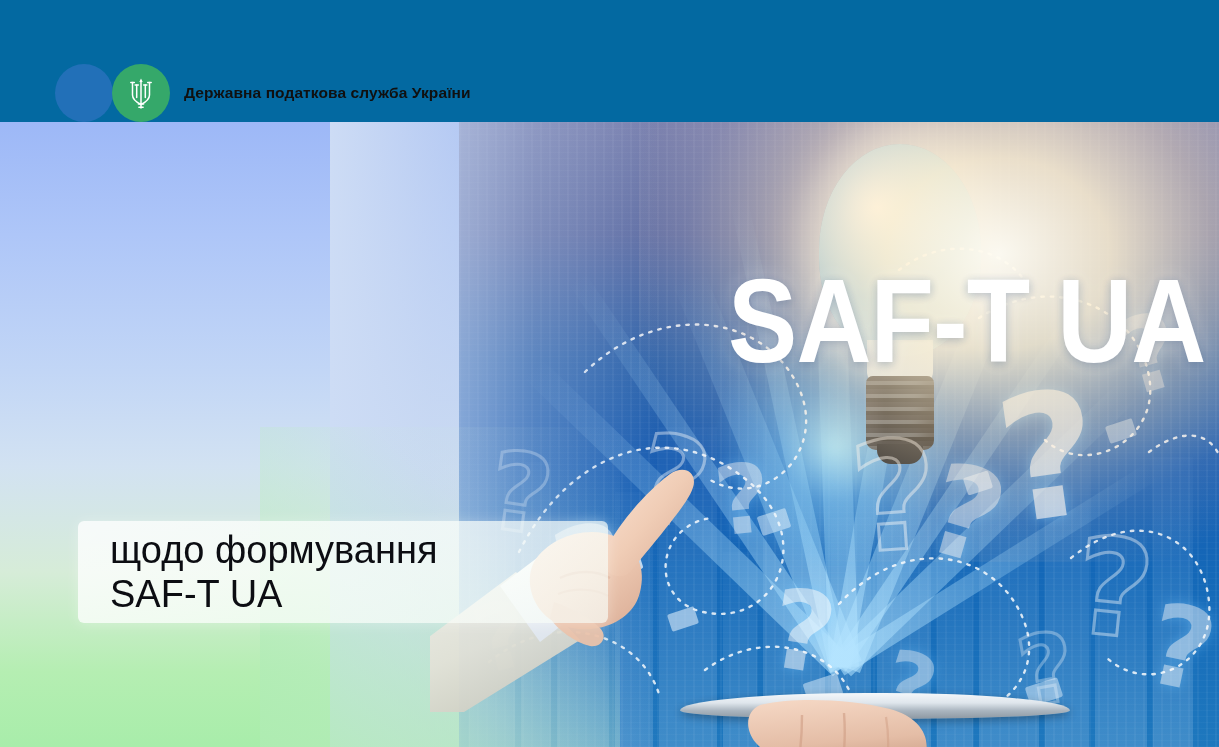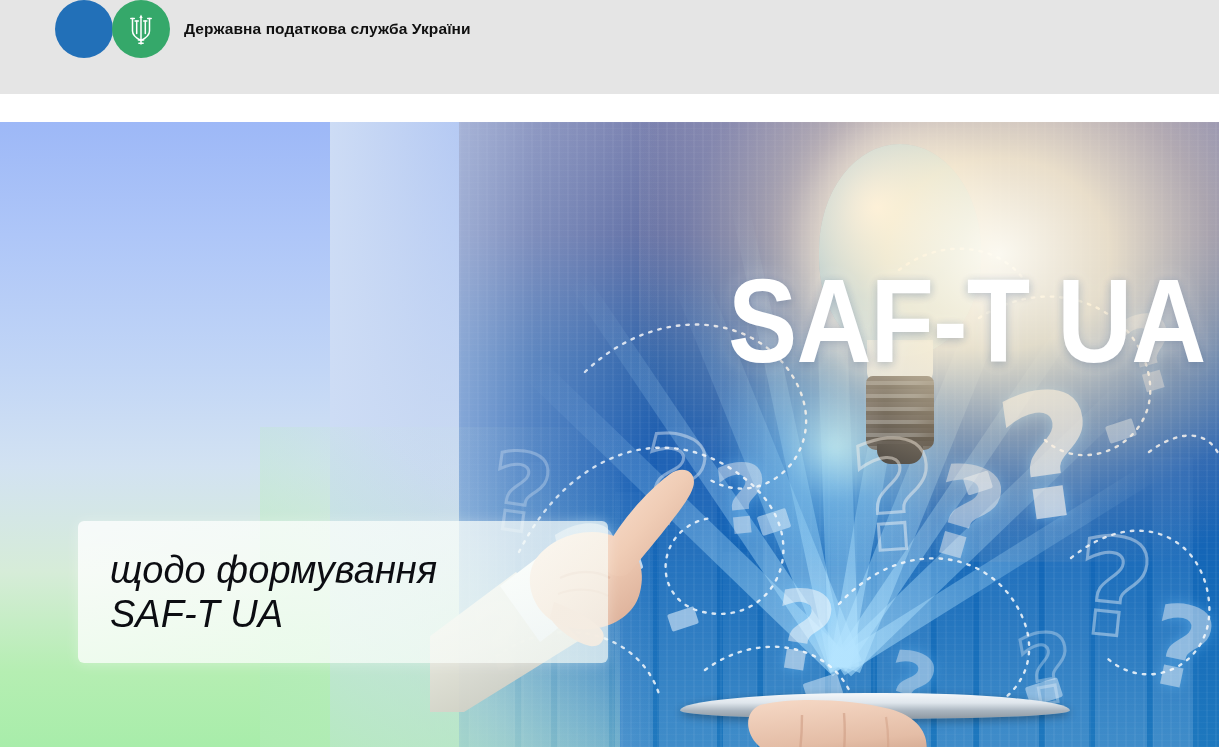--- a/index.html
+++ b/index.html
@@ -9,23 +9,23 @@
     font-family:"Liberation Sans","DejaVu Sans",sans-serif;
     background:#fff; overflow:hidden;
   }
   #poster{
     position:relative; width:1219px; height:747px; overflow:hidden;
     background:#fff;
   }
 
   
   .header{
-    position:absolute; left:0; top:0; width:1219px; height:94px;
-    background:#e5e5e5; z-index:60;
-    display:flex; align-items:flex-start;
+    position:absolute; left:0; top:0; width:1219px; height:122px;
+    background:#0369a1; z-index:60;
+    display:flex; align-items:flex-end;
   }
   .logo-wrap{
     display:flex; align-items:center; margin-left:55px;
   }
   .logo-circles{ position:relative; width:115px; height:58px; }
   .circ{
     position:absolute; top:0; width:58px; height:58px; border-radius:50%;
   }
   .circ-blue{ left:0; background:#2270b8; }
   .circ-green{ left:57px; background:#35a86a; }
@@ -208,28 +208,28 @@
     position:absolute; left:100px; top:78px; z-index:40;
     font-family:"Liberation Sans","DejaVu Sans",sans-serif;
     font-weight:bold;
     font-size:57px; line-height:1.045;
     letter-spacing:-0.5px;
     color:#050505;
     text-transform:uppercase;
     white-space:pre-line;
   }
   .subtitle-box{
-    position:absolute; left:78px; top:399px; width:530px; height:142px;
+    position:absolute; left:78px; top:399px; width:530px; height:102px;
     z-index:40; border-radius:6px;
     background:linear-gradient(135deg,
       rgba(255,255,255,0.80) 0%,
       rgba(252,255,252,0.76) 45%,
       rgba(248,253,248,0.70) 100%);
     box-shadow:0 1px 14px rgba(255,255,255,0.30);
-    display:flex; align-items:center;font-style:italic;
+    display:flex; align-items:center;
   }
   .subtitle{
     margin-left:32px;
     font-family:"Liberation Sans","DejaVu Sans",sans-serif;
     font-size:38px; line-height:1.16; font-weight:normal;
     color:#0c0d12; white-space:pre-line; letter-spacing:0px;
   }
   .saft-big{
     position:absolute; left:728px; top:140px; z-index:35;
     font-family:"Liberation Sans Narrow","Liberation Sans","DejaVu Sans",sans-serif;

